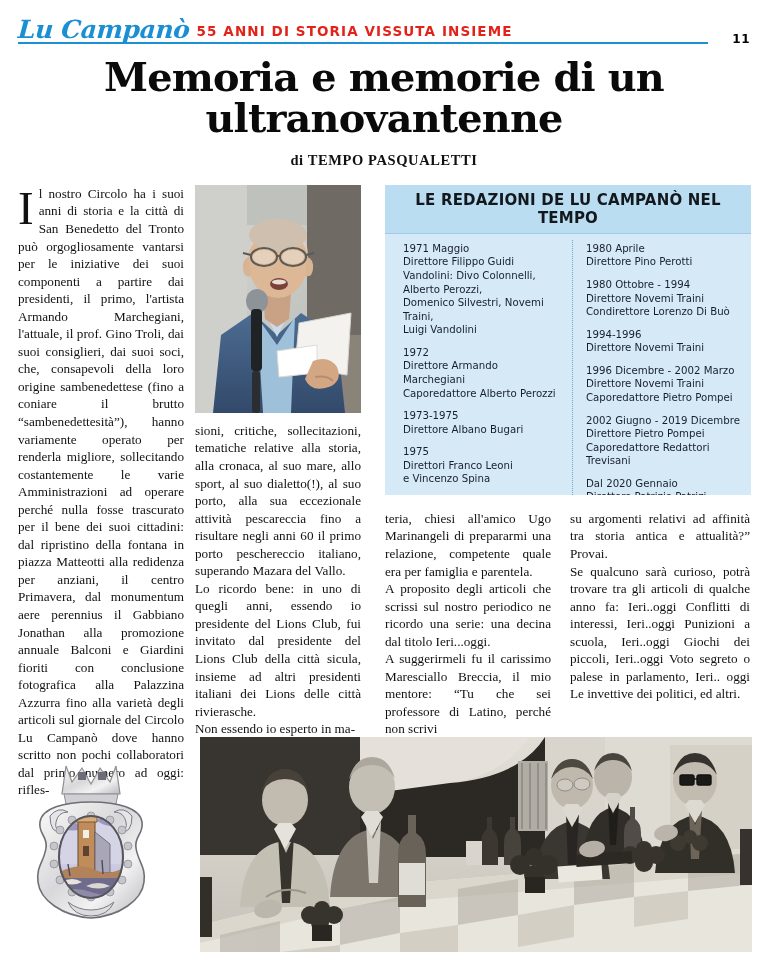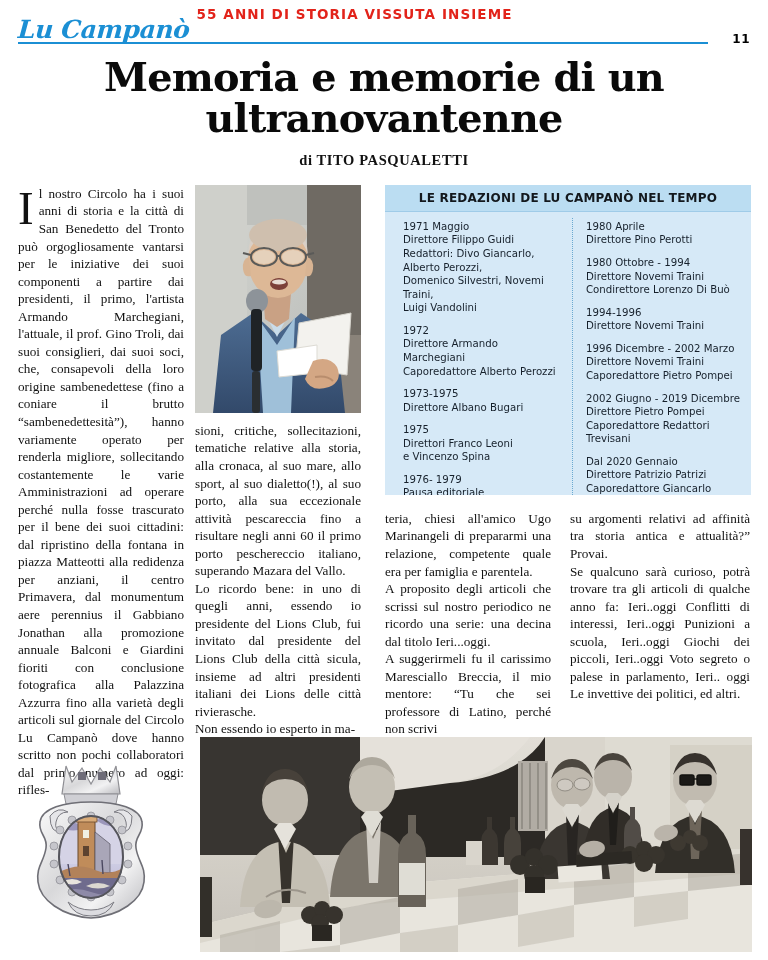--- a/index.html
+++ b/index.html
@@ -38,21 +38,21 @@
     white-space:nowrap;
     transform:skewX(-4deg);
   }
   .mast-tag{
     font-family:"DejaVu Sans", sans-serif;
     font-weight:bold;
     font-size:13.5px;
     color:#E2231A;
     letter-spacing:1.1px;
     margin-left:7px;
-    padding-bottom:22px;
+    padding-bottom:5px;
     white-space:nowrap;
   }
   .mast-rule{
     position:absolute;
     left:0; right:42px;
     bottom:0px;
     height:2px;
     background:#1B8FD4;
   }
   .mast-pageno{
@@ -140,21 +140,21 @@
     width:366px; height:310px;
     background:#D6E9F7;
     box-sizing:border-box;
     overflow:hidden;
   }
   .infobox-head{
     background:#BBDDF2;
     text-align:center;
     font-family:"DejaVu Sans", sans-serif;
     font-weight:bold;
-    font-size:12px;
+    font-size:15px;
     letter-spacing:0.2px;
     color:#13181d;
     padding:6px 0 6px 0;
     border-bottom:1px solid #9fcbe8;
   }
   .infobox-cols{
     position:relative;
     display:flex;
     padding:8px 10px 0 10px;
     margin-left:8px;
@@ -199,21 +199,21 @@
 <div class="page">
 
   <div class="masthead">
     <div class="mast-logo">Lu Campanò</div>
     <div class="mast-tag">55 ANNI DI STORIA VISSUTA INSIEME</div>
     <div class="mast-rule"></div>
     <div class="mast-pageno">11</div>
   </div>
 
   <h1 class="headline">Memoria e memorie di un ultranovantenne</h1>
-  <div class="byline">di TITO PASQUALETTI</div>
+  <div class="byline">di TEMPO PASQUALETTI</div>
 
   <div class="body-area">
 
     <div class="col col-1">
       <p><span class="dropcap">I</span><span>l nostro Circolo ha i suoi anni di storia e la città di San Benedetto del Tronto può orgogliosamente vantarsi per le iniziative dei suoi componenti a partire dai presidenti, il primo, l'artista Armando Marchegiani, l'attuale, il prof. Gino Troli, dai suoi consiglieri, dai suoi soci, che, consapevoli della loro origine sambenedettese (fino a coniare il brutto “sambenedettesità”), hanno variamente operato per renderla migliore, sollecitando costantemente le varie Amministrazioni ad operare perché nulla fosse trascurato per il bene dei suoi cittadini: dal ripristino della fontana in piazza Matteotti alla redidenza per anziani, il centro Primavera, dal monumentum aere perennius il Gabbiano Jonathan alla promozione annuale Balconi e Giardini fioriti con conclusione fotografica alla Palazzina Azzurra fino alla varietà degli articoli sul giornale del Circolo Lu Campanò dove hanno scritto non pochi collaboratori dal primo numero ad oggi: rifles-</span></p>
     </div>
 
     <div class="photo-portrait">
       <svg viewBox="0 0 166 228" width="166" height="228" preserveAspectRatio="none">
         <defs>
@@ -271,21 +271,21 @@
     </div>
 
     <div class="infobox">
       <div class="infobox-head">LE REDAZIONI DE LU CAMPANÒ NEL TEMPO</div>
       <div class="infobox-cols">
         <div class="infobox-divider"></div>
         <div class="infobox-col left">
             <div class="entry">
               <span class="ln">1971 Maggio</span>
               <span class="ln">Direttore Filippo Guidi</span>
-              <span class="ln">Redattori: Divo Giancarlo,</span>
+              <span class="ln">Vandolini: Divo Colonnelli,</span>
               <span class="ln">Alberto Perozzi,</span>
               <span class="ln">Domenico Silvestri, Novemi Traini,</span>
               <span class="ln">Luigi Vandolini</span>
             </div>
             <div class="entry">
               <span class="ln">1972</span>
               <span class="ln">Direttore Armando Marchegiani</span>
               <span class="ln">Caporedattore Alberto Perozzi</span>
             </div>
             <div class="entry">

